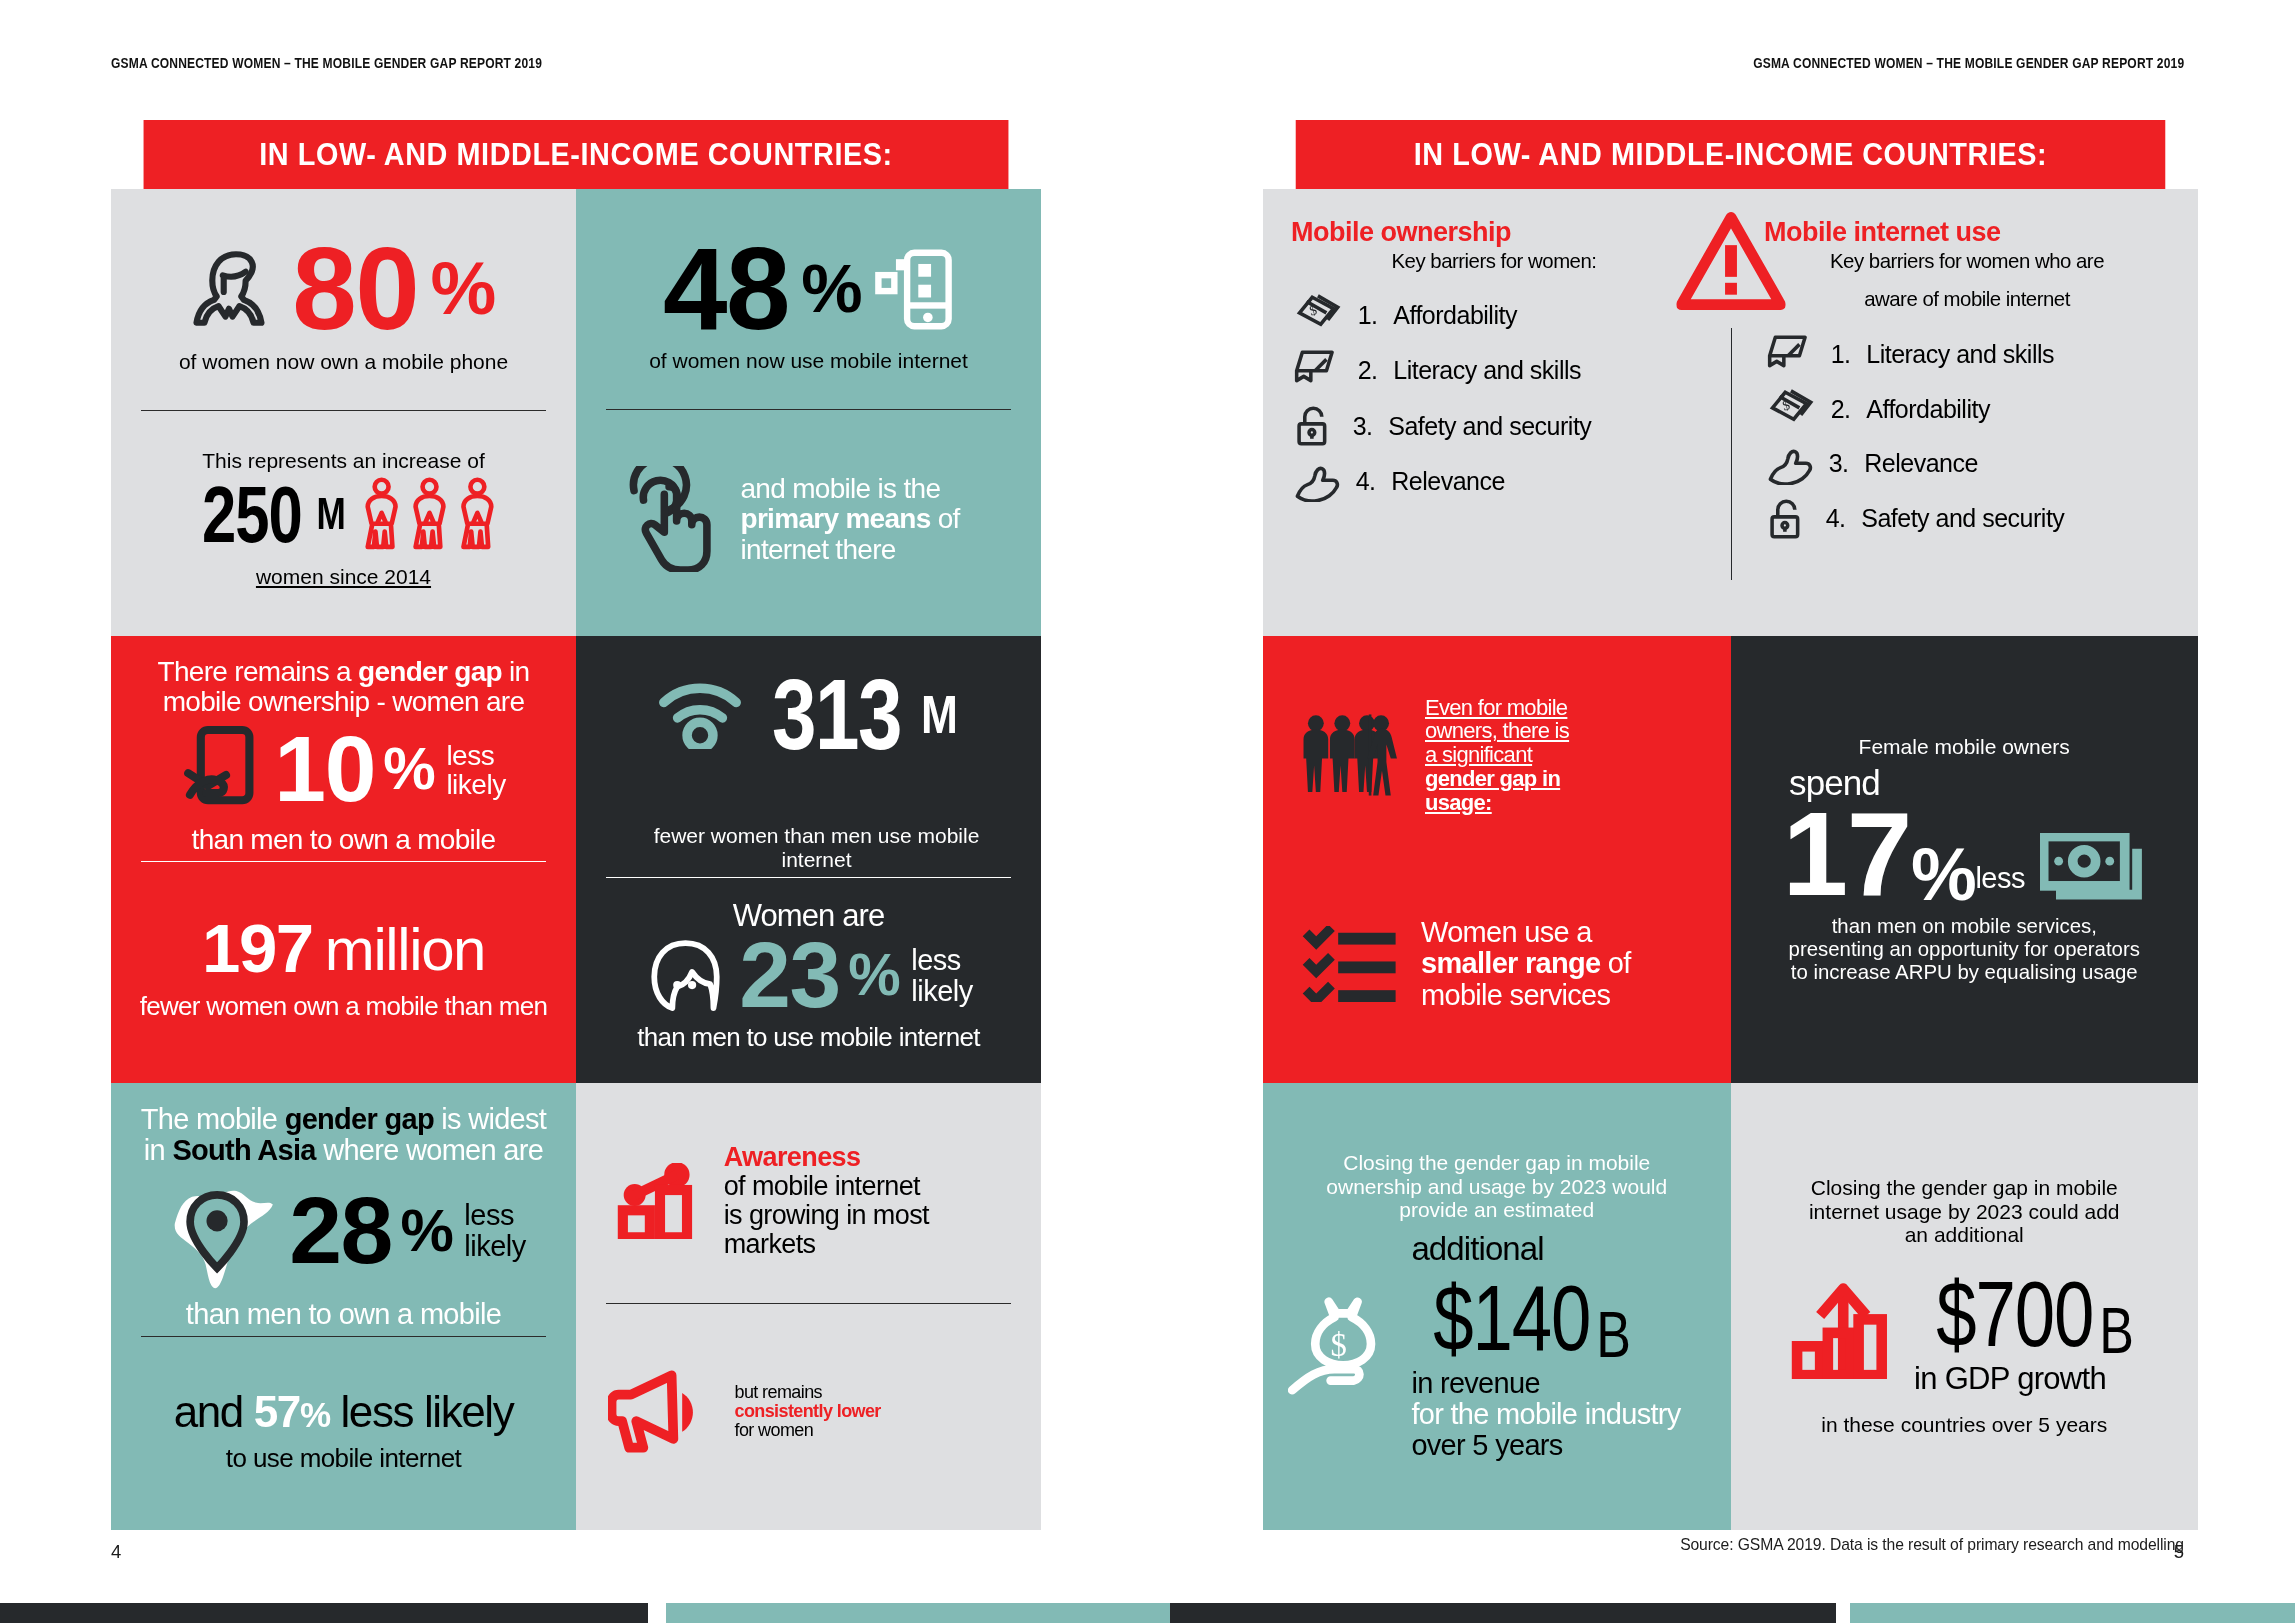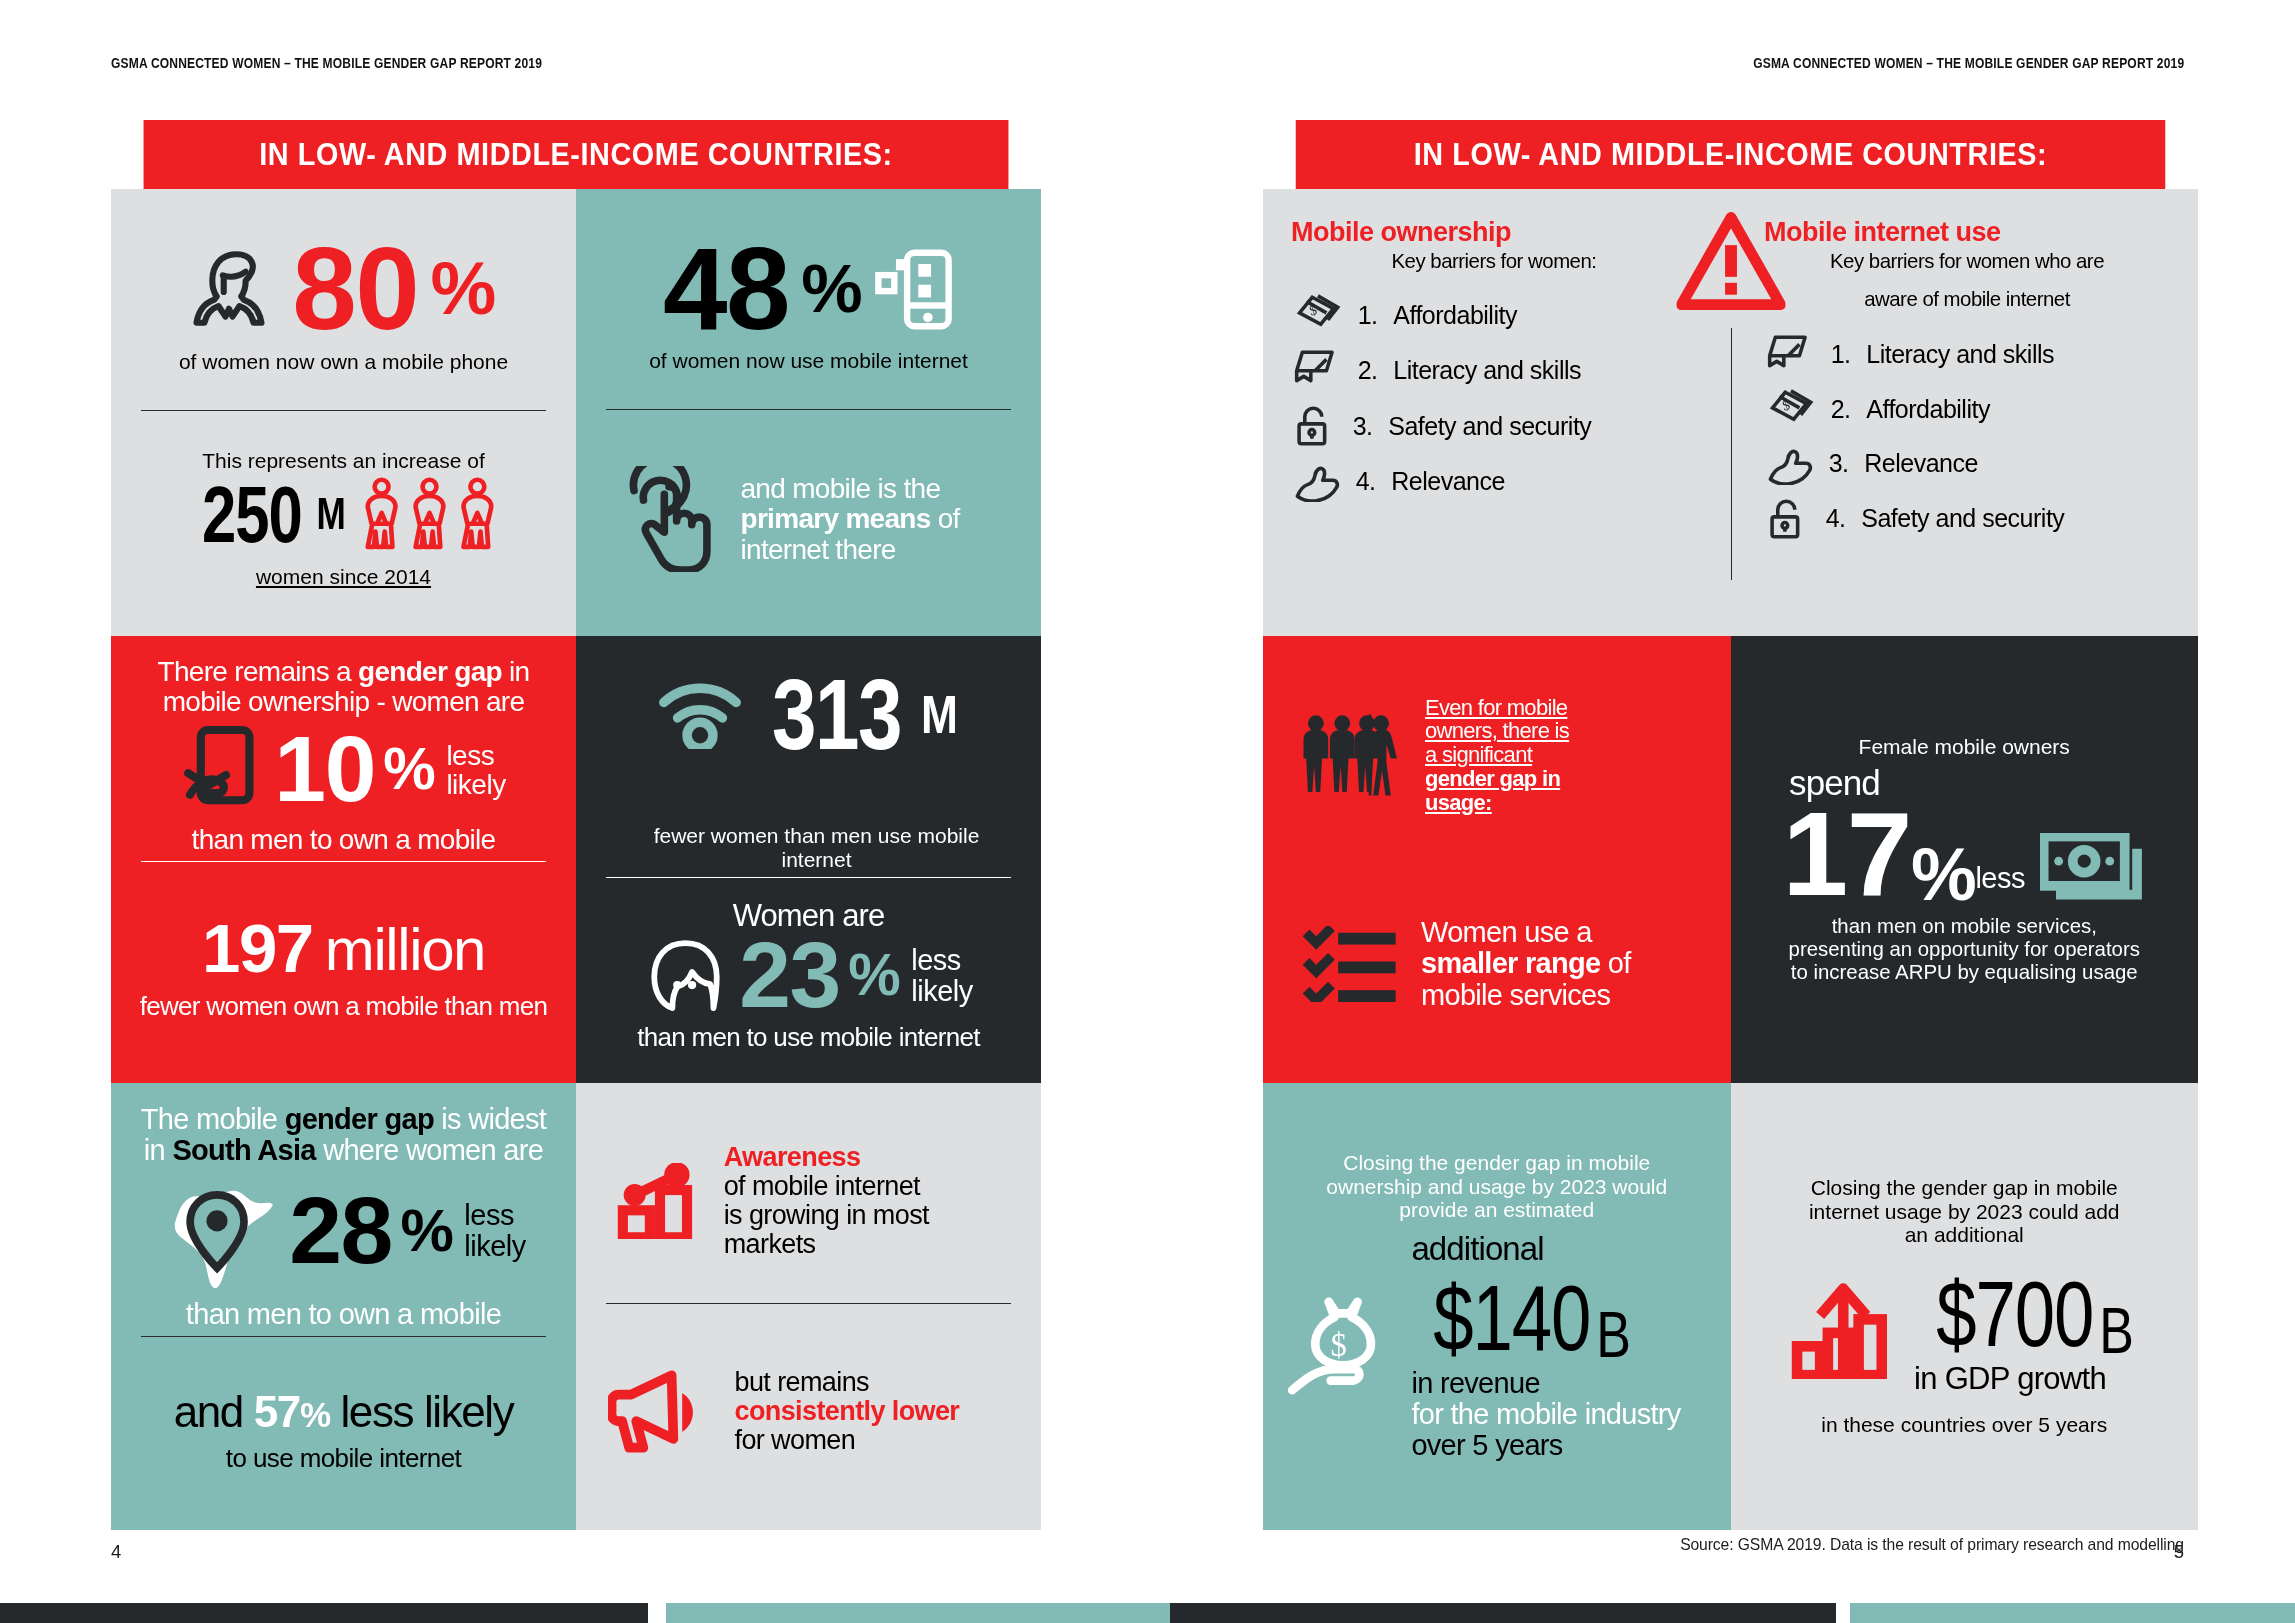--- a/index.html
+++ b/index.html
@@ -320,21 +320,21 @@
         </div>
         <div class="rule"></div>
         <div class="half" style="padding-top:11px;">
           <div class="iconrow-l" style="padding-left:6.5px;">
             <span>
               <svg width="106" height="83" viewBox="0 0 120 94">
                 <path d="M72 6L26 28H12a8 8 0 00-8 8v14a8 8 0 008 8h4l8 30h16l-8-30 42 20z" fill="none" stroke="#ee2024" stroke-width="11" stroke-linejoin="round"></path>
                 <path d="M84 26a26 26 0 010 44z" fill="#ee2024"></path>
               </svg>
             </span>
-            <div class="condwrap" style="font-size:27px; line-height:1.08; letter-spacing:-0.6px;">
+            <div class="condwrap" style="font-size:18px; line-height:1.08; letter-spacing:-0.6px;">
               <div class="t-black">but remains</div>
               <div class="t-red bd">consistently lower</div>
               <div class="t-black">for women</div>
             </div>
           </div>
         </div>
       </div>
 
     </div>
   </div>

